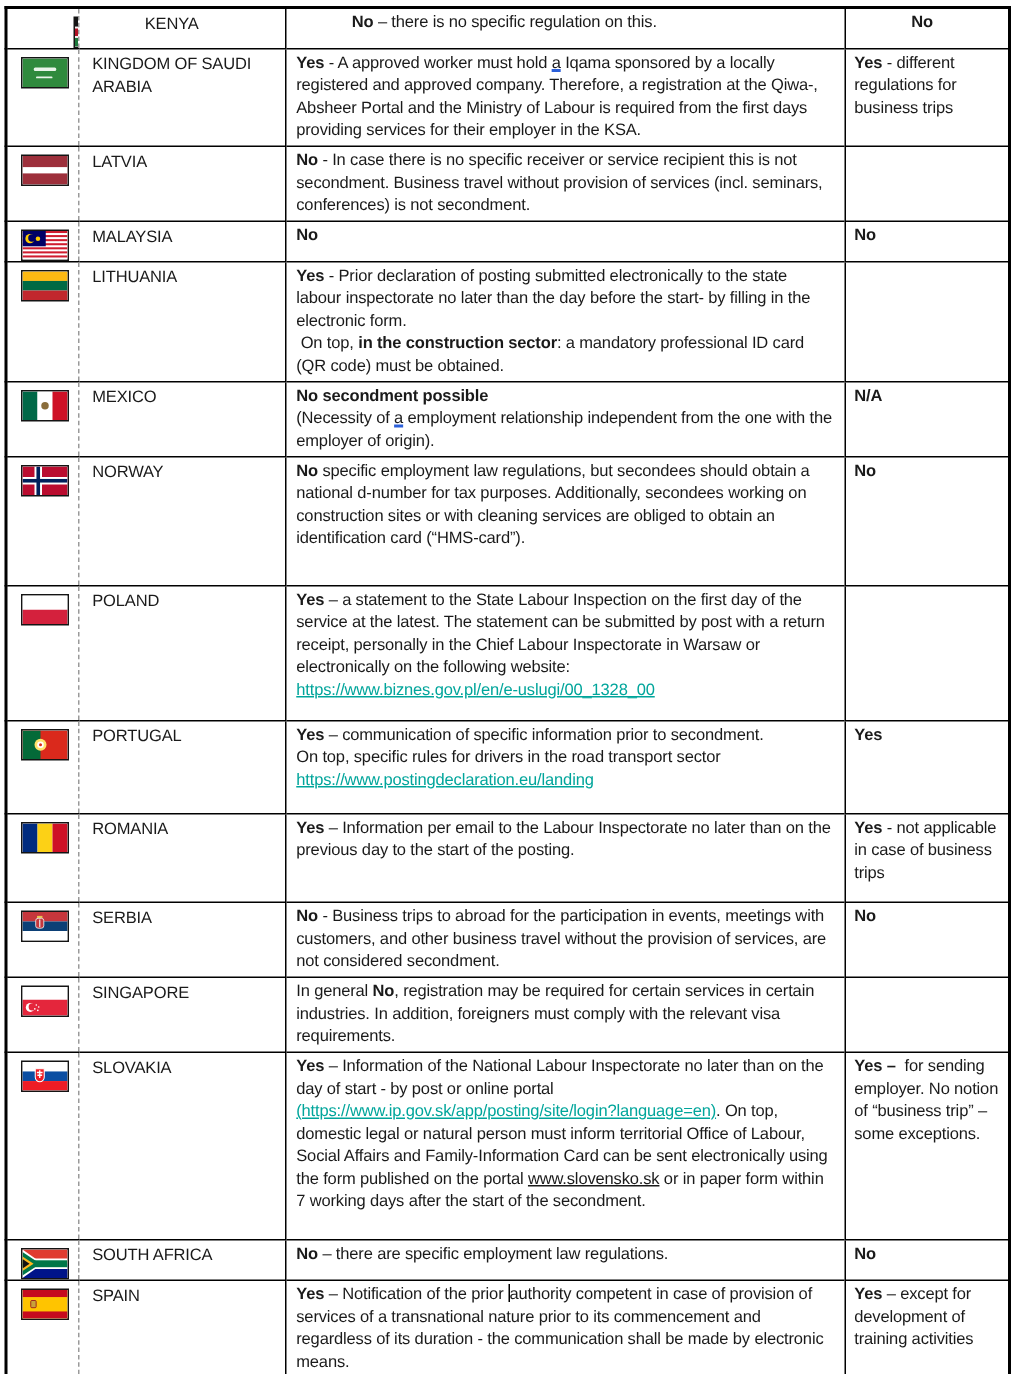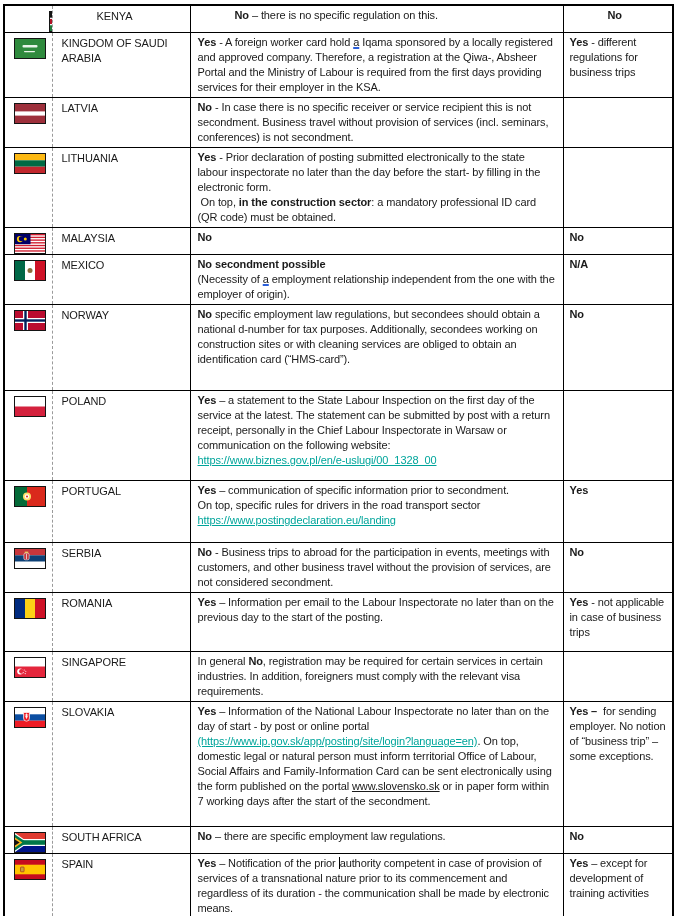--- a/index.html
+++ b/index.html
@@ -62,55 +62,38 @@
             <span class="flagbox">
               <svg width="30" height="19" viewBox="0 0 30 19">
                 <rect width="30" height="19" fill="#2f8a3d"></rect>
                 <rect x="7.5" y="6" width="15" height="2.4" rx="1" fill="#e9f4e9"></rect>
                 <rect x="9" y="12" width="11" height="1.2" rx="0.6" fill="#e9f4e9"></rect>
               </svg>
             </span>
           </td>
           <td class="country-cell"><span>KINGDOM OF SAUDI ARABIA</span></td>
           <td class="main-cell">
-            <div class="par"><span class="b ">Yes</span><span class=""> - A foreign worker card hold </span><span class="gram">a</span><span class=""> Iqama sponsored by a locally registered and approved company. Therefore, a registration at the Qiwa-, Absheer Portal and the Ministry of Labour is required from the first days providing services for their employer in the KSA.</span></div>
+            <div class="par"><span class="b ">Yes</span><span class=""> - A approved worker must hold </span><span class="gram">a</span><span class=""> Iqama sponsored by a locally registered and approved company. Therefore, a registration at the Qiwa-, Absheer Portal and the Ministry of Labour is required from the first days providing services for their employer in the KSA.</span></div>
           </td>
           <td class="short-cell">
             <div class="par"><span class="b ">Yes</span><span class=""> - different regulations for business trips</span></div>
           </td>
         </tr>
         <tr style="height: 44px;">
           <td class="flag-cell">
             <span class="flagbox">
               <svg width="30" height="19" viewBox="0 0 30 19">
                 <rect width="30" height="19" fill="#9d2f3b"></rect>
                 <rect y="7.4" width="30" height="4.2" fill="#ffffff"></rect>
               </svg>
             </span>
           </td>
           <td class="country-cell"><span>LATVIA</span></td>
           <td class="main-cell">
             <div class="par"><span class="b ">No</span><span class=""> - In case there is no specific receiver or service recipient this is not secondment. Business travel without provision of services (incl. seminars, conferences) is not secondment.</span></div>
-          </td>
-          <td class="short-cell"></td>
-        </tr>
-        <tr style="height: 76px;">
-          <td class="flag-cell">
-            <span class="flagbox">
-              <svg width="30" height="19" viewBox="0 0 30 19">
-                <rect width="30" height="6.3" fill="#fdb913"></rect>
-                <rect y="6.3" width="30" height="6.4" fill="#006a44"></rect>
-                <rect y="12.7" width="30" height="6.3" fill="#c1272d"></rect>
-              </svg>
-            </span>
-          </td>
-          <td class="country-cell"><span>LITHUANIA</span></td>
-          <td class="main-cell">
-            <div class="par"><span class="b ">Yes</span><span class=""> - Prior declaration of posting submitted electronically to the state labour inspectorate no later than the day before the start- by filling in the electronic form.</span></div>
-            <div class="par"><span class="">&nbsp;On top, </span><span class="b ">in the construction sector</span><span class="">: a mandatory professional ID card (QR code) must be obtained.</span></div>
           </td>
           <td class="short-cell"></td>
         </tr>
         <tr style="height: 27px;">
           <td class="flag-cell">
             <span class="flagbox">
               <svg width="30" height="19" viewBox="0 0 30 19">
                 <rect width="30" height="19" fill="#fff"></rect>
                 <g fill="#d01c2f">
                   <rect y="0" width="30" height="1.36"></rect>
@@ -129,20 +112,37 @@
             </span>
           </td>
           <td class="country-cell"><span>MALAYSIA</span></td>
           <td class="main-cell">
             <div class="par"><span class="b ">No</span></div>
           </td>
           <td class="short-cell">
             <div class="par"><span class="b ">No</span></div>
           </td>
         </tr>
+        <tr style="height: 76px;">
+          <td class="flag-cell">
+            <span class="flagbox">
+              <svg width="30" height="19" viewBox="0 0 30 19">
+                <rect width="30" height="6.3" fill="#fdb913"></rect>
+                <rect y="6.3" width="30" height="6.4" fill="#006a44"></rect>
+                <rect y="12.7" width="30" height="6.3" fill="#c1272d"></rect>
+              </svg>
+            </span>
+          </td>
+          <td class="country-cell"><span>LITHUANIA</span></td>
+          <td class="main-cell">
+            <div class="par"><span class="b ">Yes</span><span class=""> - Prior declaration of posting submitted electronically to the state labour inspectorate no later than the day before the start- by filling in the electronic form.</span></div>
+            <div class="par"><span class="">&nbsp;On top, </span><span class="b ">in the construction sector</span><span class="">: a mandatory professional ID card (QR code) must be obtained.</span></div>
+          </td>
+          <td class="short-cell"></td>
+        </tr>
         <tr style="height: 44px;">
           <td class="flag-cell">
             <span class="flagbox">
               <svg width="30" height="19" viewBox="0 0 30 19">
                 <rect width="10" height="19" fill="#006847"></rect>
                 <rect x="10" width="10" height="19" fill="#ffffff"></rect>
                 <rect x="20" width="10" height="19" fill="#ce1126"></rect>
                 <circle cx="15" cy="9.5" r="2.5" fill="#8a6d3b"></circle>
               </svg>
             </span>
@@ -180,21 +180,21 @@
           <td class="flag-cell">
             <span class="flagbox">
               <svg width="30" height="19" viewBox="0 0 30 19">
                 <rect width="30" height="9.5" fill="#ffffff"></rect>
                 <rect y="9.5" width="30" height="9.5" fill="#d4213d"></rect>
               </svg>
             </span>
           </td>
           <td class="country-cell"><span>POLAND</span></td>
           <td class="main-cell">
-            <div class="par"><span class="b ">Yes</span><span class=""> – a statement to the State Labour Inspection on the first day of the service at the latest. The statement can be submitted by post with a return receipt, personally in the Chief Labour Inspectorate in Warsaw or communication on the following website:</span></div>
+            <div class="par"><span class="b ">Yes</span><span class=""> – a statement to the State Labour Inspection on the first day of the service at the latest. The statement can be submitted by post with a return receipt, personally in the Chief Labour Inspectorate in Warsaw or electronically on the following website:</span></div>
             <div class="par"><a class="link">https://www.biznes.gov.pl/en/e-uslugi/00_1328_00</a></div>
           </td>
           <td class="short-cell"></td>
         </tr>
         <tr style="height: 62px;">
           <td class="flag-cell">
             <span class="flagbox">
               <svg width="30" height="19" viewBox="0 0 30 19">
                 <rect width="30" height="19" fill="#da291c"></rect>
                 <rect width="12" height="19" fill="#046a38"></rect>
@@ -205,20 +205,38 @@
             </span>
           </td>
           <td class="country-cell"><span>PORTUGAL</span></td>
           <td class="main-cell">
             <div class="par"><span class="b ">Yes</span><span class=""> – communication of specific information prior to secondment.</span></div>
             <div class="par"><span class="">On top, specific rules for drivers in the road transport sector</span></div>
             <div class="par"><a class="link">https://www.postingdeclaration.eu/landing</a></div>
           </td>
           <td class="short-cell">
             <div class="par"><span class="b ">Yes</span></div>
+          </td>
+        </tr>
+        <tr style="height: 59px;">
+          <td class="flag-cell">
+            <span class="flagbox">
+              <svg width="30" height="19" viewBox="0 0 30 19">
+                <rect width="10" height="19" fill="#002b7f"></rect>
+                <rect x="10" width="10" height="19" fill="#fcd116"></rect>
+                <rect x="20" width="10" height="19" fill="#ce1126"></rect>
+              </svg>
+            </span>
+          </td>
+          <td class="country-cell"><span>ROMANIA</span></td>
+          <td class="main-cell">
+            <div class="par"><span class="b ">Yes</span><span class=""> – Information per email to the Labour Inspectorate no later than on the previous day to the start of the posting.</span></div>
+          </td>
+          <td class="short-cell">
+            <div class="par"><span class="b ">Yes</span><span class=""> - not applicable in case of business trips</span></div>
           </td>
         </tr>
         <tr style="height: 44px;">
           <td class="flag-cell">
             <span class="flagbox">
               <svg width="30" height="19" viewBox="0 0 30 19">
                 <rect width="30" height="6.3" fill="#c6363c"></rect>
                 <rect y="6.3" width="30" height="6.4" fill="#0c4076"></rect>
                 <rect y="12.7" width="30" height="6.3" fill="#ffffff"></rect>
                 <rect x="9.7" y="2.6" width="3.6" height="1.4" fill="#e8c44f"></rect>
@@ -226,38 +244,20 @@
                 <line x1="11.5" y1="5" x2="11.5" y2="10" stroke="#e9e9e9" stroke-width="0.8"></line>
               </svg>
             </span>
           </td>
           <td class="country-cell"><span>SERBIA</span></td>
           <td class="main-cell">
             <div class="par"><span class="b ">No</span><span class=""> - Business trips to abroad for the participation in events, meetings with customers, and other business travel without the provision of services, are not considered secondment.</span></div>
           </td>
           <td class="short-cell">
             <div class="par"><span class="b ">No</span></div>
-          </td>
-        </tr>
-        <tr style="height: 59px;">
-          <td class="flag-cell">
-            <span class="flagbox">
-              <svg width="30" height="19" viewBox="0 0 30 19">
-                <rect width="10" height="19" fill="#002b7f"></rect>
-                <rect x="10" width="10" height="19" fill="#fcd116"></rect>
-                <rect x="20" width="10" height="19" fill="#ce1126"></rect>
-              </svg>
-            </span>
-          </td>
-          <td class="country-cell"><span>ROMANIA</span></td>
-          <td class="main-cell">
-            <div class="par"><span class="b ">Yes</span><span class=""> – Information per email to the Labour Inspectorate no later than on the previous day to the start of the posting.</span></div>
-          </td>
-          <td class="short-cell">
-            <div class="par"><span class="b ">Yes</span><span class=""> - not applicable in case of business trips</span></div>
           </td>
         </tr>
         <tr style="height: 45px;">
           <td class="flag-cell">
             <span class="flagbox">
               <svg width="30" height="19" viewBox="0 0 30 19">
                 <rect width="30" height="8.5" fill="#ffffff"></rect>
                 <rect y="8.5" width="30" height="10.5" fill="#e4263c"></rect>
                 <circle cx="5.2" cy="13.6" r="3" fill="#ffffff"></circle>
                 <circle cx="6.5" cy="13.3" r="2.4" fill="#e4263c"></circle>

